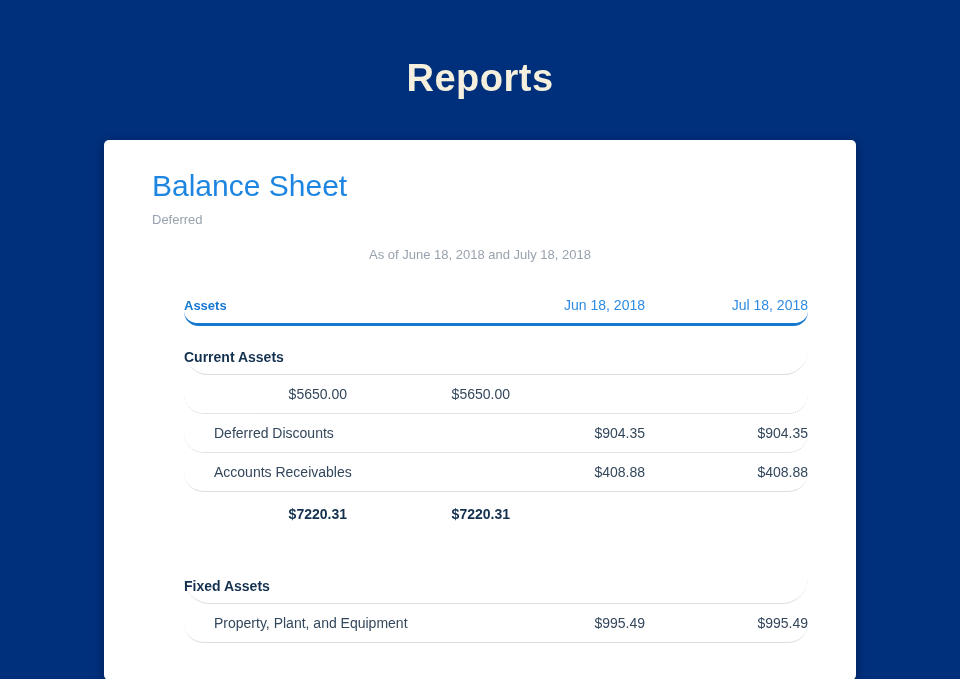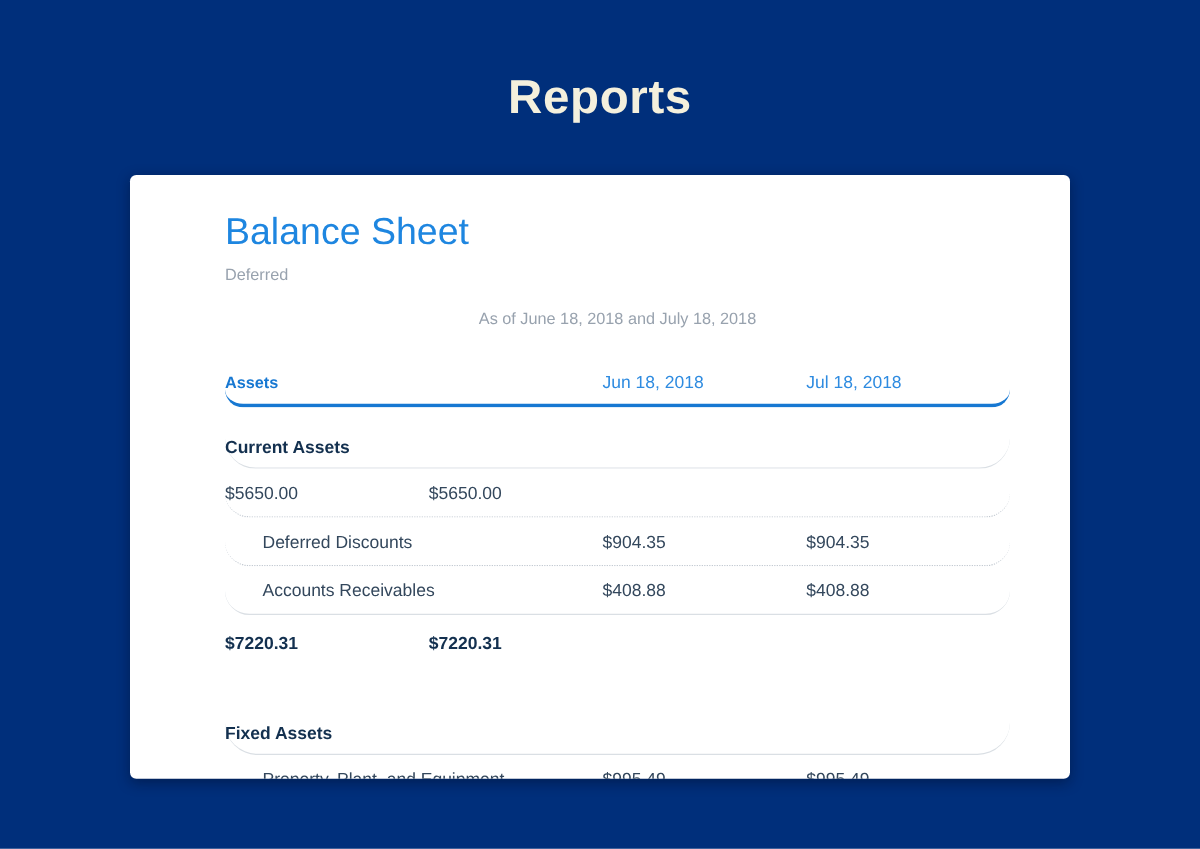--- a/index.html
+++ b/index.html
@@ -23,25 +23,25 @@
     font-size: 38px;
     font-weight: bold;
     color: #F4F0DD;
     letter-spacing: 0.5px;
   }
   .card {
     position: absolute;
     left: 104px;
     top: 140px;
     width: 752px;
-    height: 483px;
+    height: 540px;
     background: #FFFFFF;
     border-radius: 5px;
     box-shadow: 0 3px 10px rgba(0, 10, 40, 0.45);
-    padding: 28px 48px 0 76px;
+    padding: 28px 48px 0 48px;
     overflow: hidden;
   }
   .report-title {
     font-size: 30px;
     font-weight: normal;
     color: #1E86E0;
     line-height: 36px;
   }
   .company {
     margin-top: 7px;
@@ -49,24 +49,24 @@
     color: #98A2AE;
     line-height: 17px;
   }
   .daterange {
     margin-top: 18px;
     font-size: 13px;
     color: #98A2AE;
     line-height: 17px;
     text-align: center;
   }
-  .table { margin-top: 34px; }
+  .table { margin-top: 34px; margin-left: 32px; }
   .row { display: flex; align-items: baseline; }
   .label-cell { flex: 1; }
-  .amt-cell { width: 163px; text-align: left; }
+  .amt-cell { width: 163px; text-align: right; }
   .thead {
     padding-bottom: 10px;
     border-bottom: 3px solid #1778D2;
   }
   .thead .label-cell {
     font-size: 13px;
     font-weight: bold;
     color: #1778D2;
   }
   .thead .amt-cell {

